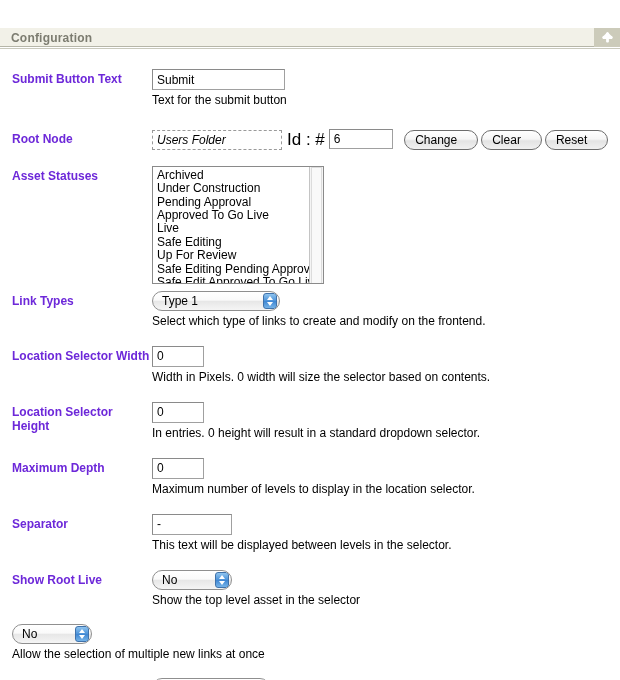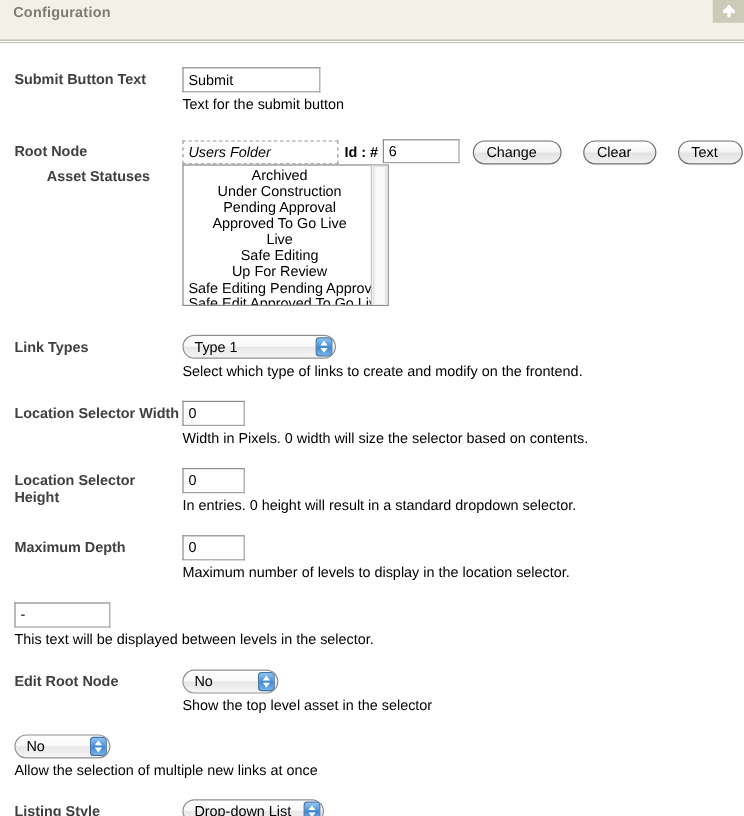--- a/index.html
+++ b/index.html
@@ -12,24 +12,25 @@
     background: #ffffff;
     font-family: "Liberation Sans", sans-serif;
     font-size: 12px;
     color: #000000;
     overflow: hidden;
   }
 
   
   .header {
     position: relative;
-    height: 34px;
+    height: 19px;
     background: #f2f1e8;
     border-bottom: 1px solid #b6b6a8;
     box-sizing: border-box;
+    margin-top: 28px;
   }
   .header-title {
     position: absolute;
     left: 11px;
     top: 3px;
     font-size: 12px;
     font-weight: bold;
     color: #7c7c70;
     letter-spacing: 0.2px;
   }
@@ -59,21 +60,21 @@
   .row {
     display: flex;
     align-items: flex-start;
     padding: 0 0 0 12px;
   }
   .row-label {
     width: 140px;
     flex: 0 0 140px;
     font-size: 12px;
     font-weight: bold;
-    color: #404040;
+    color: #6d28d9;
     padding-top: 3px;
     line-height: 14px;
   }
   .row-field {
     flex: 1 1 auto;
     min-width: 0;
   }
   .help {
     font-size: 12px;
     color: #000;
@@ -88,21 +89,21 @@
     color: #000;
     border: 1px solid #a0a0a0;
     border-top-color: #8a8a8a;
     border-left-color: #8a8a8a;
     background: #fff;
     padding: 2px 4px;
     box-sizing: border-box;
     height: 21px;
     outline: none;
   }
-  input.txt-submit { width: 115px; }
+  input.txt-submit { width: 133px; }
   input.txt-num    { width: 52px; }
   input.txt-sep    { width: 80px; }
   input.txt-id     { width: 64px; height: 20px; }
 
   .dashed-field {
     display: inline-block;
     width: 130px;
     height: 20px;
     border: 1px dashed #9a9a9a;
     background: #fff;
@@ -110,41 +111,40 @@
     line-height: 18px;
     padding: 0 4px;
     box-sizing: border-box;
     vertical-align: middle;
     white-space: nowrap;
     overflow: hidden;
     font-style: italic;
   }
   .id-label {
     display: inline-block;
-    font-size: 12px;
+    font-size: 17px;
     vertical-align: middle;
     padding: 0 4px 0 5px;
-    font-weight: bold;
   }
 
   
   .pill-btn {
     display: inline-block;
     vertical-align: middle;
     font-family: "Liberation Sans", sans-serif;
     font-size: 12px;
     color: #000;
     background: linear-gradient(to bottom, #ffffff 0%, #f6f6f6 45%, #e3e3e3 55%, #f0f0f0 100%);
     border: 1px solid #6d6d6d;
     border-radius: 10px;
     padding: 2px 20px 3px 10px;
     height: 20px;
     line-height: 14px;
     box-sizing: border-box;
-    margin-right: 18px;
+    margin-right: 3px;
     cursor: default;
   }
 
   
   .listbox {
     position: relative;
     width: 172px;
     height: 118px;
     border: 1px solid #8a8a8a;
     background: #fff;
@@ -256,25 +256,25 @@
     <div class="row-field">
       <input class="txt txt-submit" type="text" value="Submit" style="">
       <div class="help">Text for the submit button</div>
     </div>
   </div>
 
   <div class="row" style="margin-top:22px;">
     <div class="row-label">Root Node</div>
     <div class="row-field" style="white-space:nowrap;">
       <span class="dashed-field">Users Folder</span><span class="id-label">Id : #</span><input class="txt txt-id" type="text" value="6" style="">
-      <span style="display:inline-block;width:8px;"></span><span class="pill-btn">Change</span><span class="pill-btn">Clear</span><span class="pill-btn">Text</span>
-    </div>
-  </div>
-
-  <div class="row" style="text-align:center;">
+      <span style="display:inline-block;width:8px;"></span><span class="pill-btn">Change</span><span class="pill-btn">Clear</span><span class="pill-btn">Reset</span>
+    </div>
+  </div>
+
+  <div class="row" style="margin-top:16px;">
     <div class="row-label">Asset Statuses</div>
     <div class="row-field">
       <div class="listbox">
         <div class="listbox-items" id="asset-statuses-items">
             <div class="listbox-item">Archived</div>
             <div class="listbox-item">Under Construction</div>
             <div class="listbox-item">Pending Approval</div>
             <div class="listbox-item">Approved To Go Live</div>
             <div class="listbox-item">Live</div>
             <div class="listbox-item">Safe Editing</div>
@@ -282,21 +282,21 @@
             <div class="listbox-item">Safe Editing Pending Approval</div>
             <div class="listbox-item">Safe Edit Approved To Go Live</div>
           </div>
         <div class="listbox-scroll">
           <div class="listbox-thumb"></div>
         </div>
       </div>
     </div>
   </div>
 
-  <div class="row" style="margin-top:24px;">
+  <div class="row" style="margin-top:7px;">
     <div class="row-label">Link Types</div>
     <div class="row-field">
       <div class="aqua-select sel-w-type">
         <span class="as-value">Type 1</span>
         <span class="as-arrows">
           <span class="tri-up"></span>
             <span class="tri-down"></span>
         </span>
       </div>
       <div class="help">Select which type of links to create and modify on the frontend.</div>
@@ -321,28 +321,29 @@
 
   <div class="row" style="margin-top:18px;justify-content:center;">
     <div class="row-label">Maximum Depth</div>
     <div class="row-field">
       <input class="txt txt-num" type="text" value="0" style="">
       <div class="help">Maximum number of levels to display in the location selector.</div>
     </div>
   </div>
 
   <div class="row" style="margin-top:18px;">
+    <div class="row-label">Separator</div>
     <div class="row-field">
       <input class="txt txt-sep" type="text" value="-" style="">
       <div class="help">This text will be displayed between levels in the selector.</div>
     </div>
   </div>
 
   <div class="row" style="margin-top:18px;">
-    <div class="row-label">Edit Root Node</div>
+    <div class="row-label">Show Root Live</div>
     <div class="row-field">
       <div class="aqua-select sel-w-yesno">
         <span class="as-value">No</span>
         <span class="as-arrows">
           <span class="tri-up"></span>
             <span class="tri-down"></span>
         </span>
       </div>
       <div class="help">Show the top level asset in the selector</div>
     </div>

